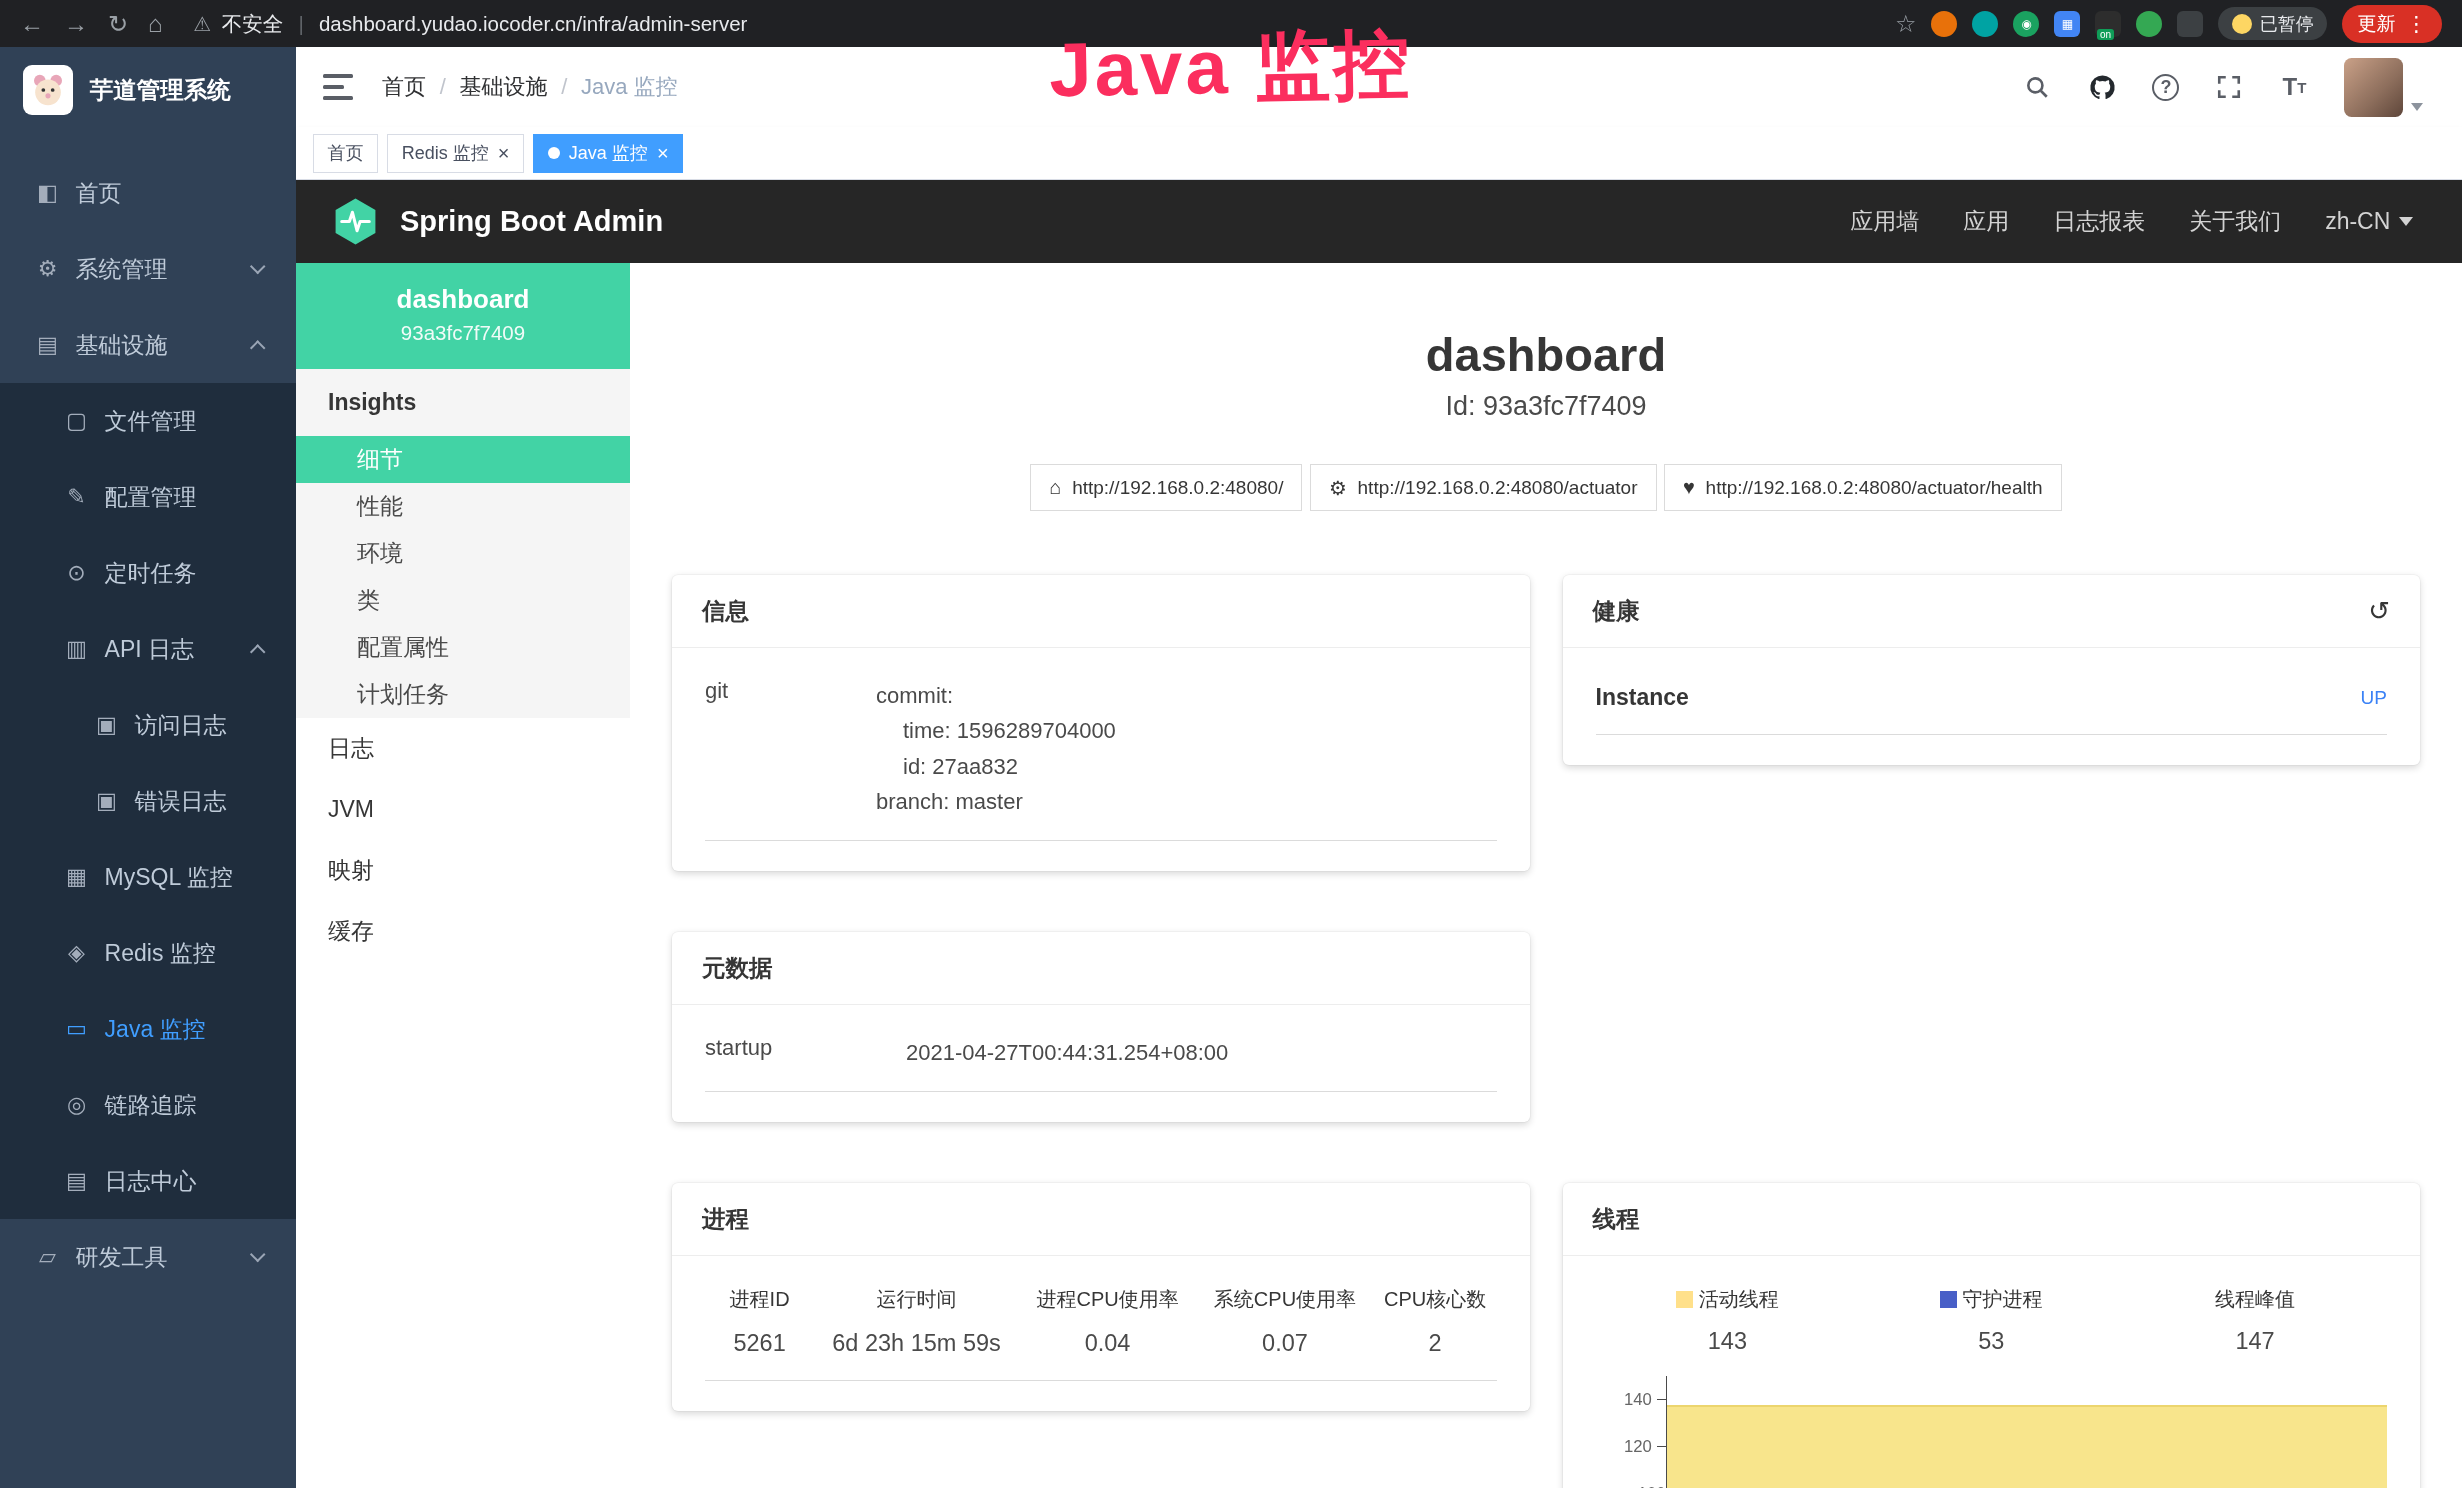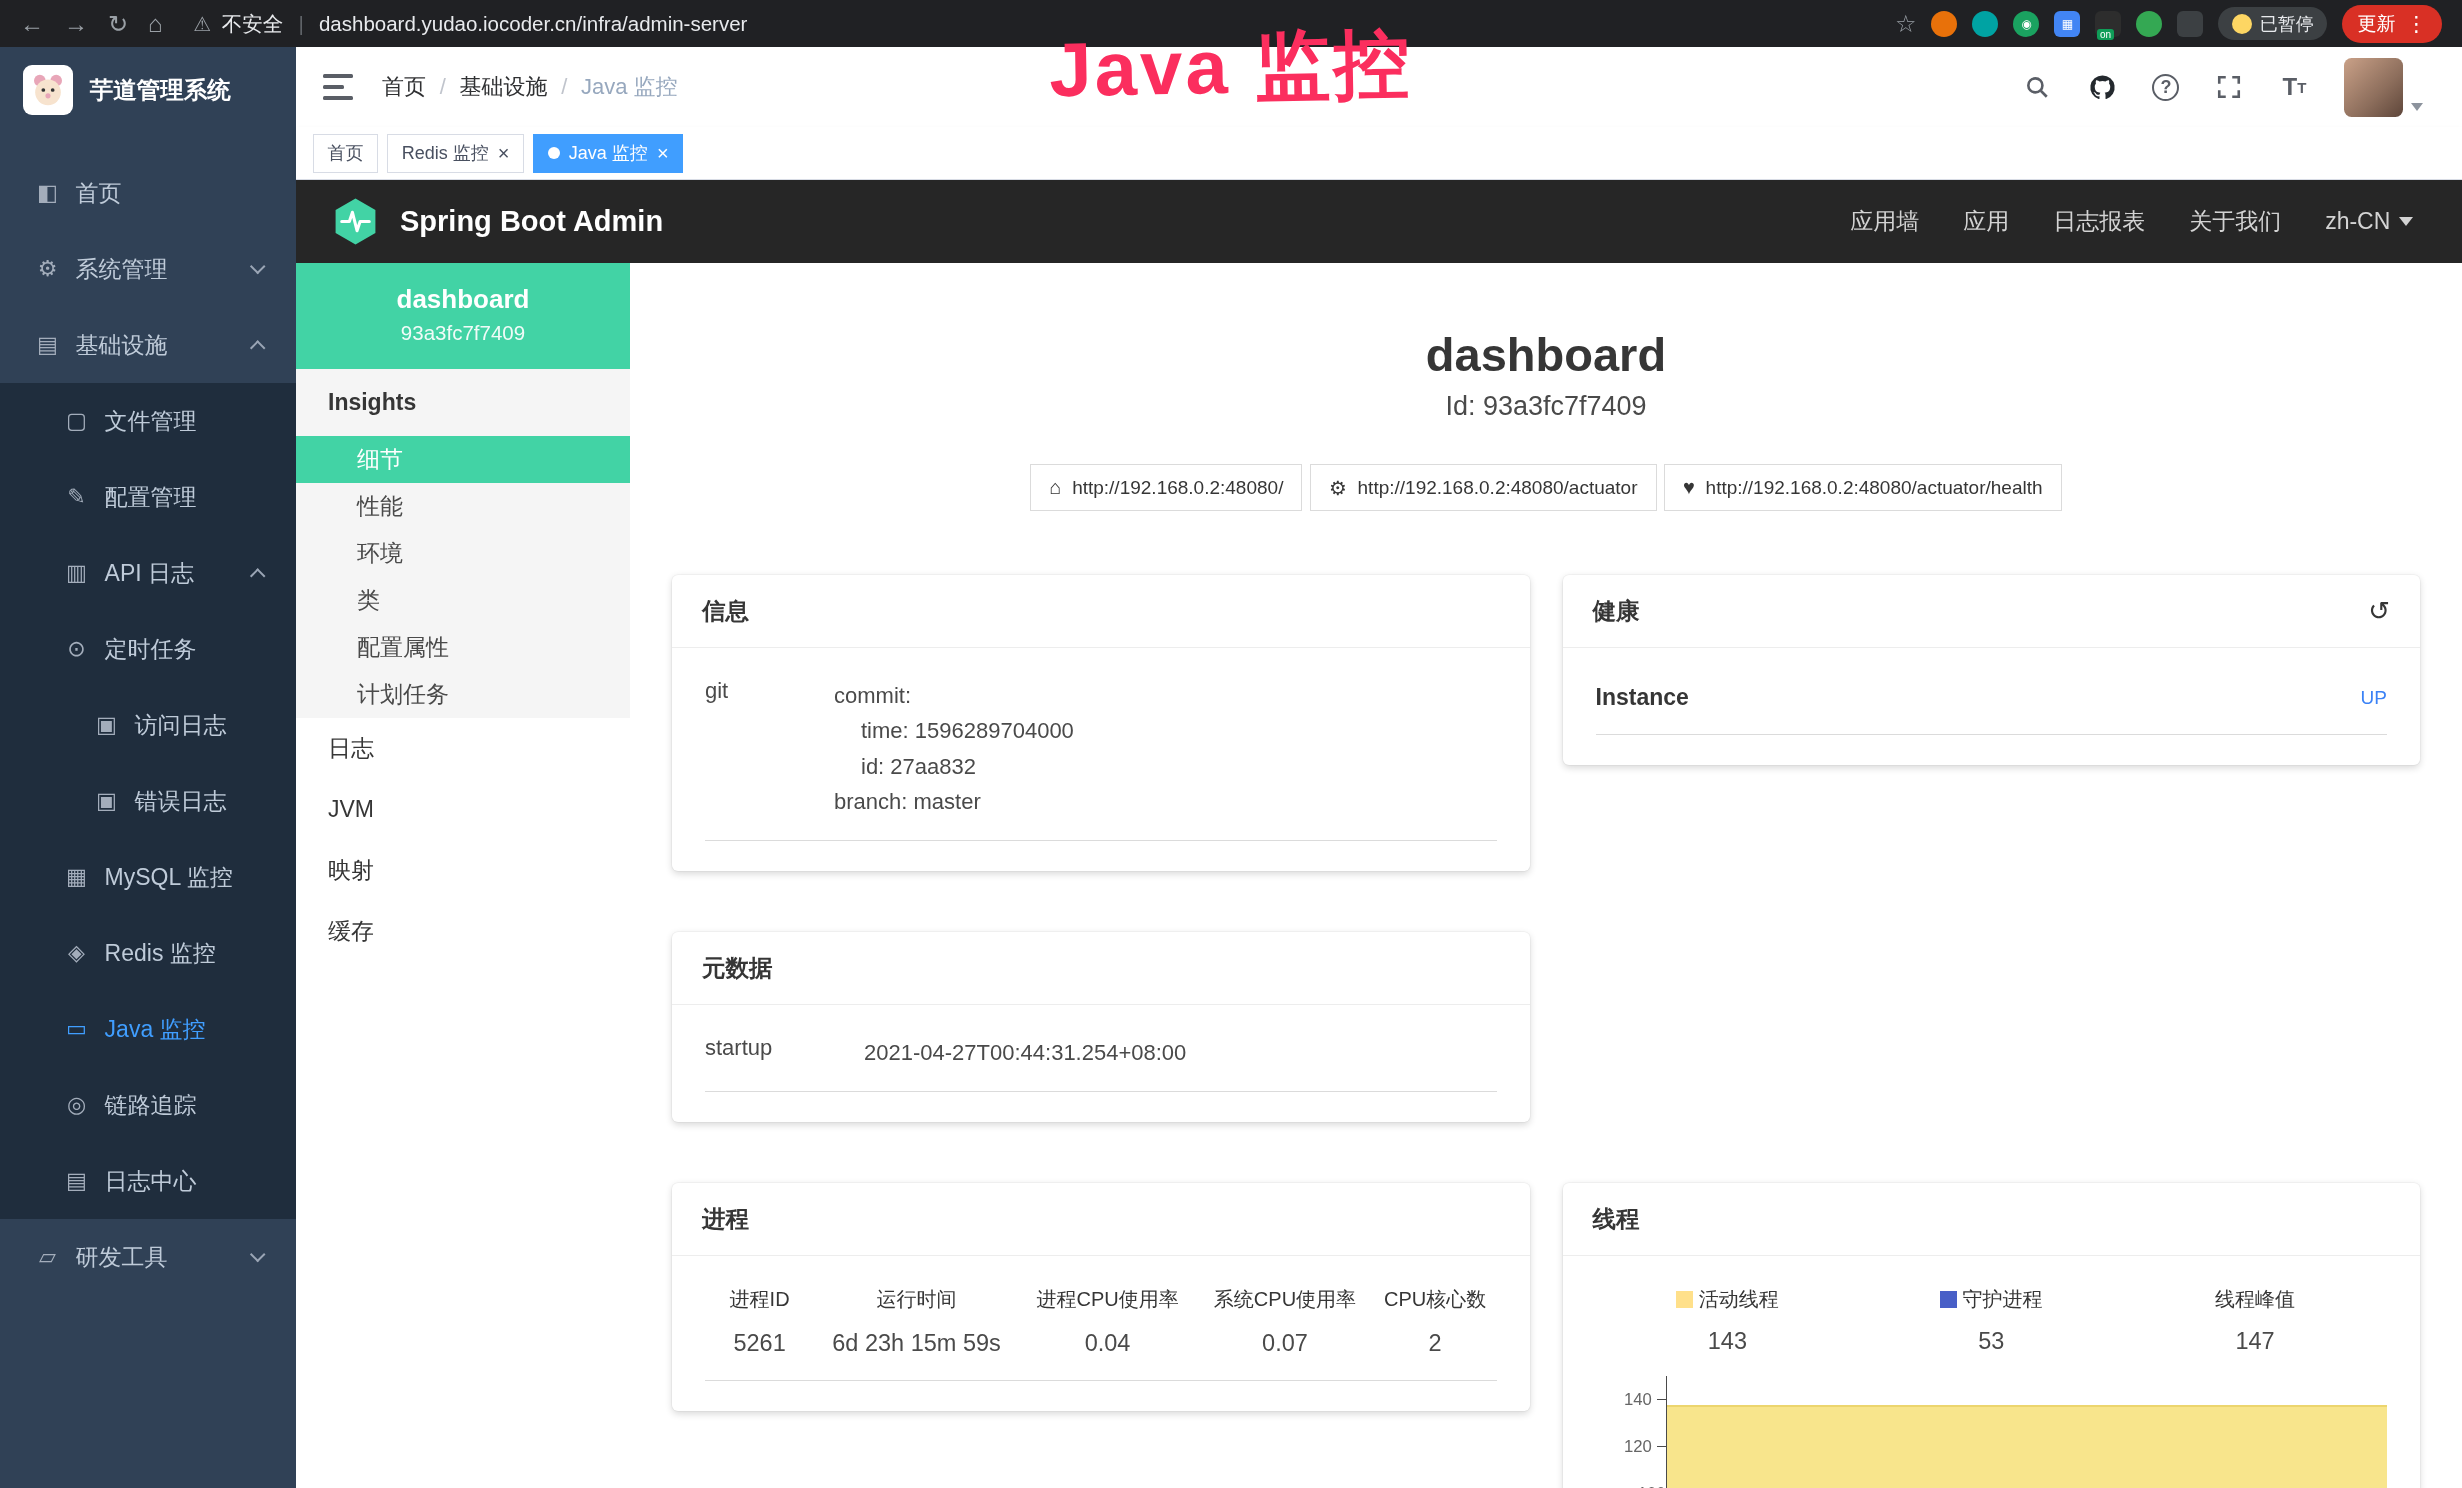--- a/index.html
+++ b/index.html
@@ -110,21 +110,21 @@
   .card-meta    { grid-column:1; grid-row:2; }
   .card-process { grid-column:1; grid-row:3; }
   .card-threads { grid-column:2; grid-row:3; }
   .card-h { display:flex; justify-content:space-between; align-items:center; padding:20px 30px; border-bottom:1.5px solid #ededed; font-size:23.5px; font-weight:bold; color:#363636; }
   .hist-ic { font-size:26px; font-weight:normal; cursor:pointer; color:#363636; }
   .card-b { padding:30px 33px; font-size:22px; color:#4a4a4a; }
 
   .kv { display:flex; border-bottom:1.5px solid #dbdbdb; padding-bottom:21px; }
   .kv-k { width:129px; flex-shrink:0; }
   .kv-k.wide { width:159px; }
-  .kv-v { flex:1; line-height:1.6; }
+  .kv-v { flex:1; line-height:1.6;margin-left:42px; }
   .kv-v .ind { padding-left:27px; }
 
   .hrow { display:flex; justify-content:space-between; align-items:center; border-bottom:1.5px solid #dbdbdb; padding:6px 0 23px; }
   .h-name { font-size:23px; font-weight:bold; color:#363636; }
   .h-up { font-size:19px; font-weight:normal; color:#3b82f6; }
 
   .pt-head { display:flex; text-align:center; font-size:20px; color:#363636; }
   .pt-row  { display:flex; text-align:center; font-size:23.5px; color:#4a4a4a; margin-top:16.7px; padding-bottom:23px; border-bottom:1.5px solid #dbdbdb; }
   .c1{flex:.8;} .c2{flex:1.5;} .c3{flex:1.3;} .c4{flex:1.3;} .c5{flex:.9;}
 
@@ -215,27 +215,27 @@
       </div>
       <div class="m-item lvl2">
         <span class="m-ic i-file"></span>
         <span class="m-label">文件管理</span>
       </div>
       <div class="m-item lvl2">
         <span class="m-ic i-config"></span>
         <span class="m-label">配置管理</span>
       </div>
       <div class="m-item lvl2">
+        <span class="m-ic i-job"></span>
+        <span class="m-label">定时任务</span>
+      </div>
+      <div class="m-item lvl2">
         <span class="m-ic i-api"></span>
         <span class="m-label">API 日志</span>
         <span class="chev up"></span>
-      </div>
-      <div class="m-item lvl2">
-        <span class="m-ic i-job"></span>
-        <span class="m-label">定时任务</span>
       </div>
       <div class="m-item lvl3">
         <span class="m-ic i-doc"></span>
         <span class="m-label">访问日志</span>
       </div>
       <div class="m-item lvl3">
         <span class="m-ic i-doc"></span>
         <span class="m-label">错误日志</span>
       </div>
       <div class="m-item lvl2">

